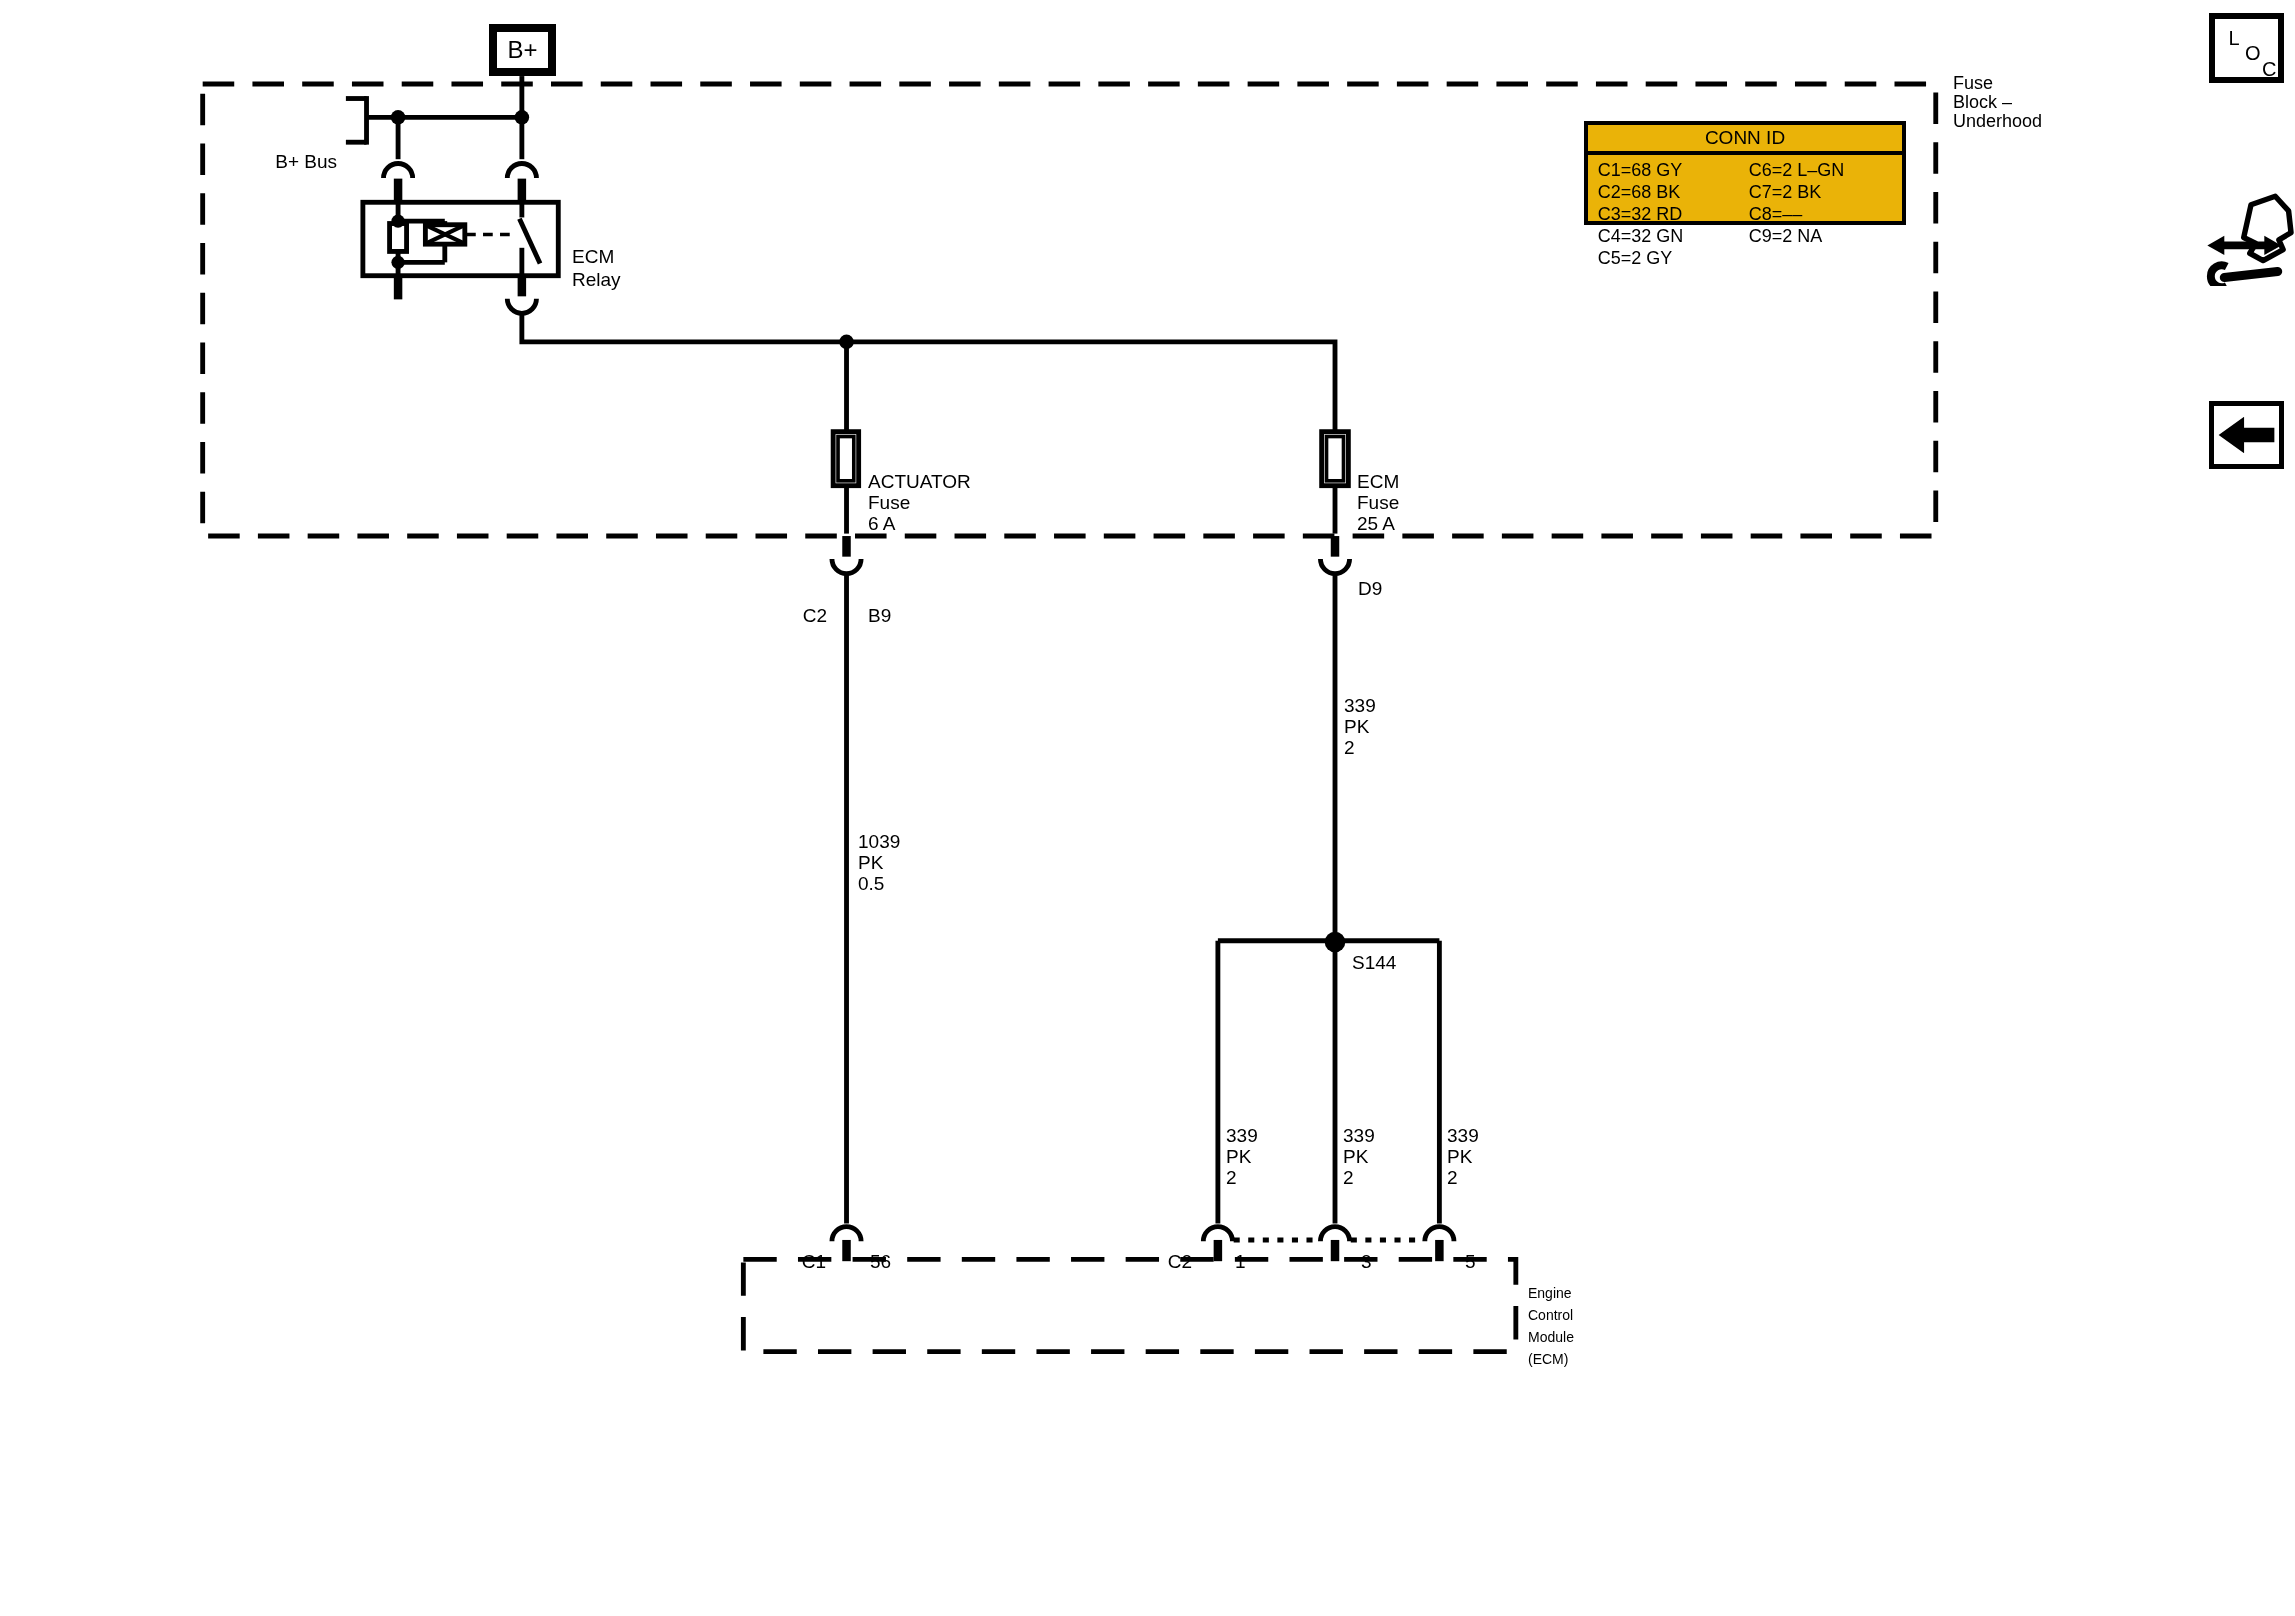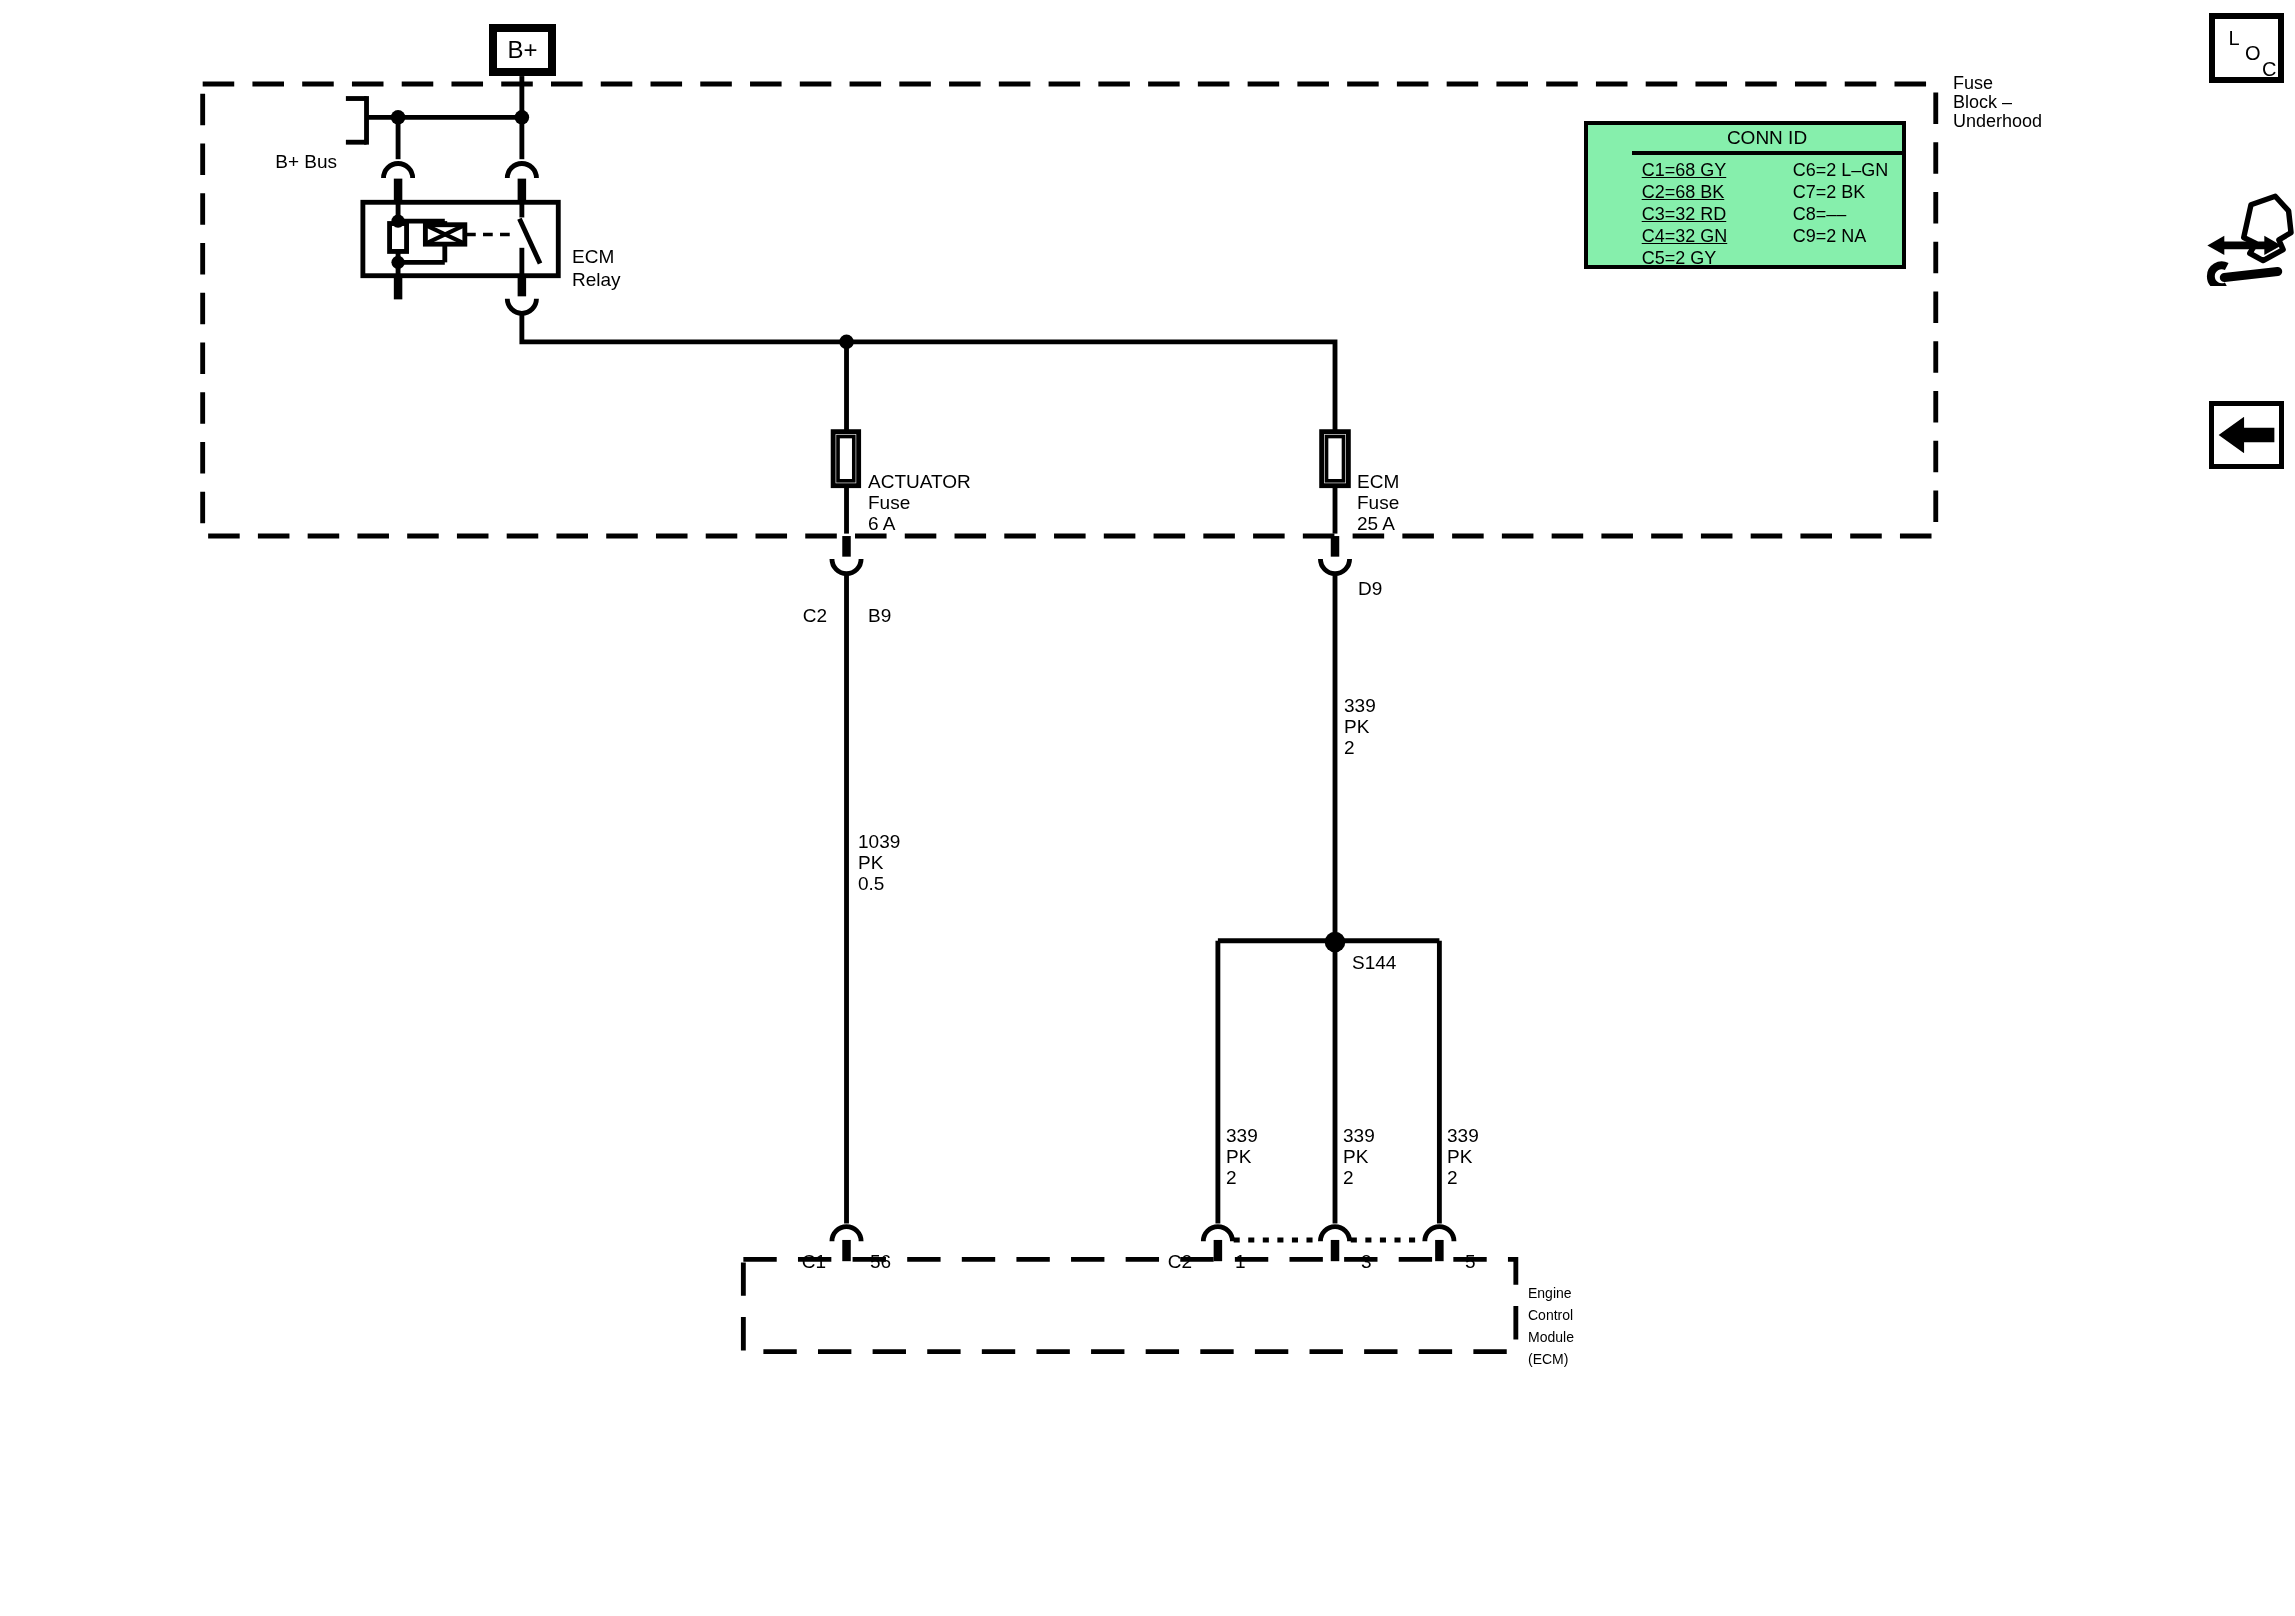--- a/index.html
+++ b/index.html
@@ -6,27 +6,27 @@
   #stage{position:relative;width:2295px;height:1617px;background:#fff;
          font-family:"Liberation Sans", sans-serif;color:#000;overflow:hidden;}
   #wires{position:absolute;left:0;top:0;}
   .lbl{position:absolute;font-size:19px;line-height:21px;white-space:pre-line;margin-top:42px;}
   .rt{text-align:right;}
   
   .bplus{position:absolute;left:489px;top:24px;width:67px;height:52px;background:#fff;
          border:8px solid #000;box-sizing:border-box;display:flex;align-items:center;
          justify-content:center;font-size:24px;}
   
-  .conn{position:absolute;left:1584px;top:121px;width:322px;height:148px;background:#86efac;
-        border:4.9px solid #000;box-sizing:border-box;padding-left:44px;}
+  .conn{position:absolute;left:1584px;top:121px;width:322px;height:104px;background:#eab308;
+        border:4.9px solid #000;box-sizing:border-box;}
   .conn .hdr{height:25.5px;border-bottom:4.9px solid #000;display:flex;align-items:center;
         justify-content:center;font-size:19px;}
   .conn .cols{display:flex;padding:4.9px 0 0 9.7px;}
   .conn .col{font-size:18px;line-height:22px;white-space:pre-line;}
-  .conn .col.left{width:151px;text-decoration:underline;}
+  .conn .col.left{width:151px;}
   
   .fb-label{position:absolute;left:1953px;top:74px;font-size:18px;line-height:19px;white-space:pre-line;}
   .ecm-label{position:absolute;left:1528px;top:1282px;font-size:14px;line-height:22px;white-space:pre-line;}
   
   .loc{position:absolute;left:2209px;top:13.4px;width:75px;height:70px;border:6px solid #000;
        box-sizing:border-box;background:#fff;}
   .loc span{position:absolute;font-size:20px;line-height:20px;}
   .wrenchbox{position:absolute;left:2206px;top:189px;width:90px;height:97px;}
   .backbtn{position:absolute;left:2209px;top:401px;width:75px;height:68px;border:5.5px solid #000;
        box-sizing:border-box;background:#fff;display:flex;align-items:center;justify-content:center;}

